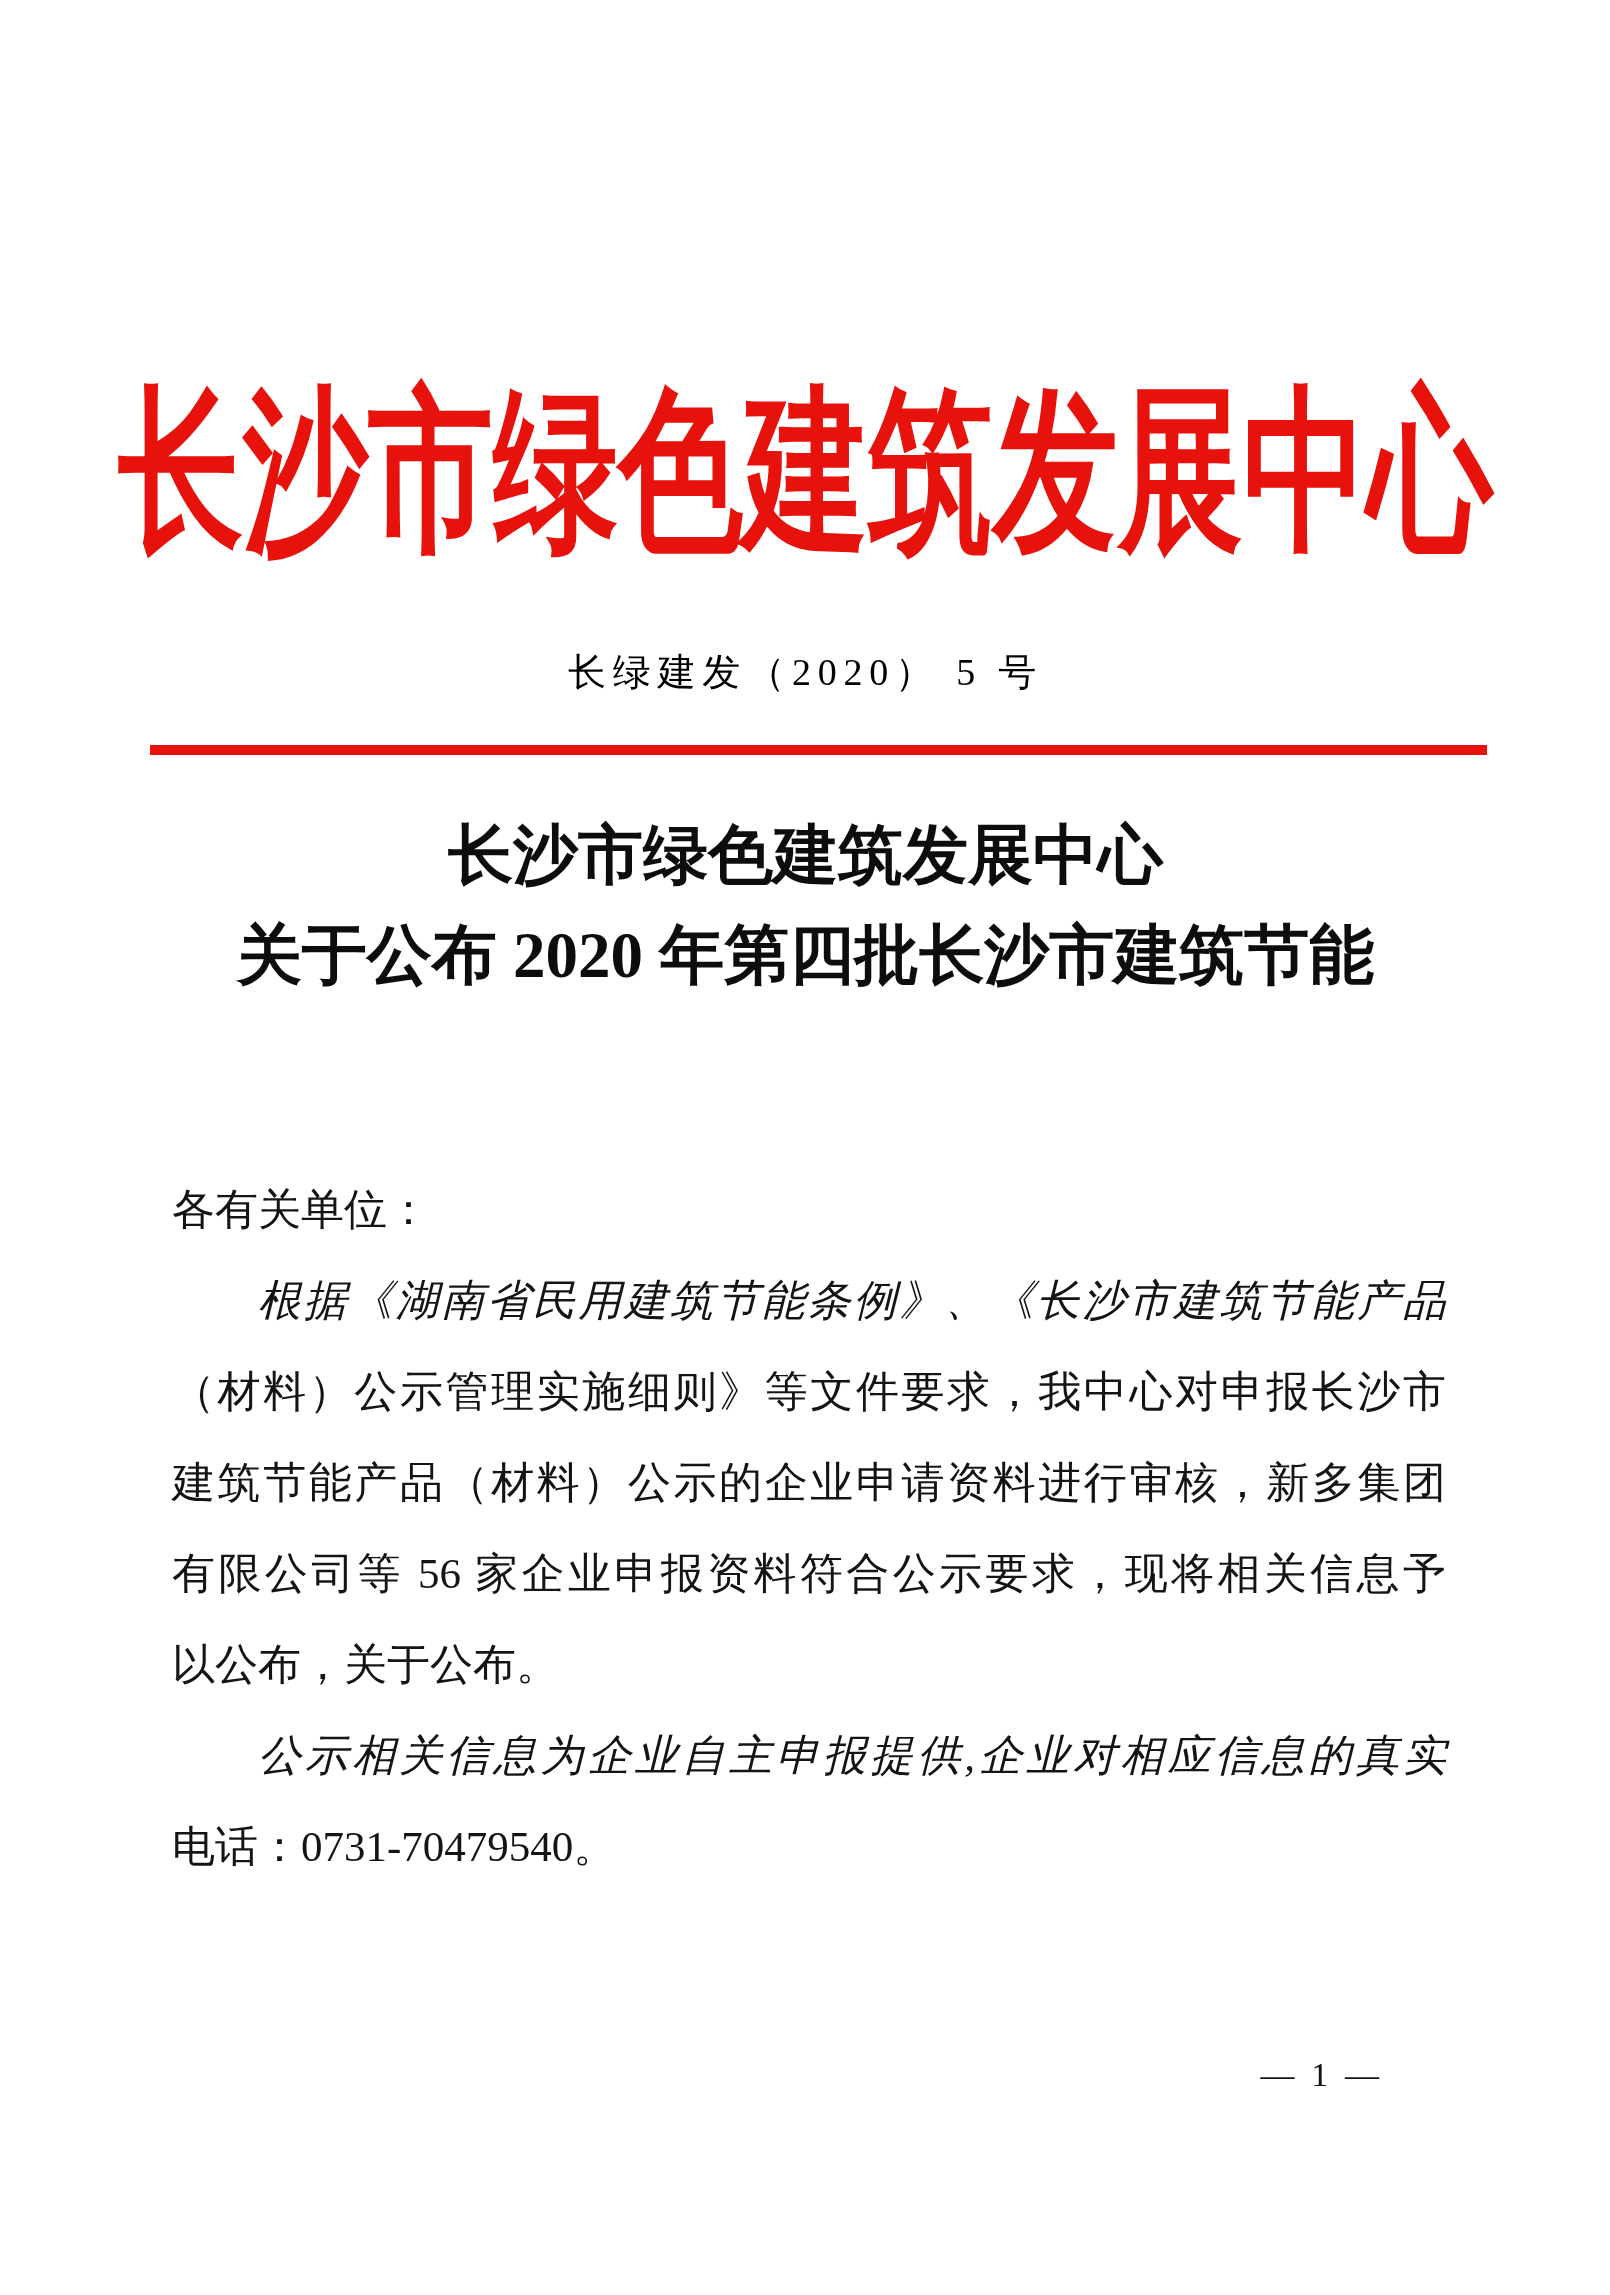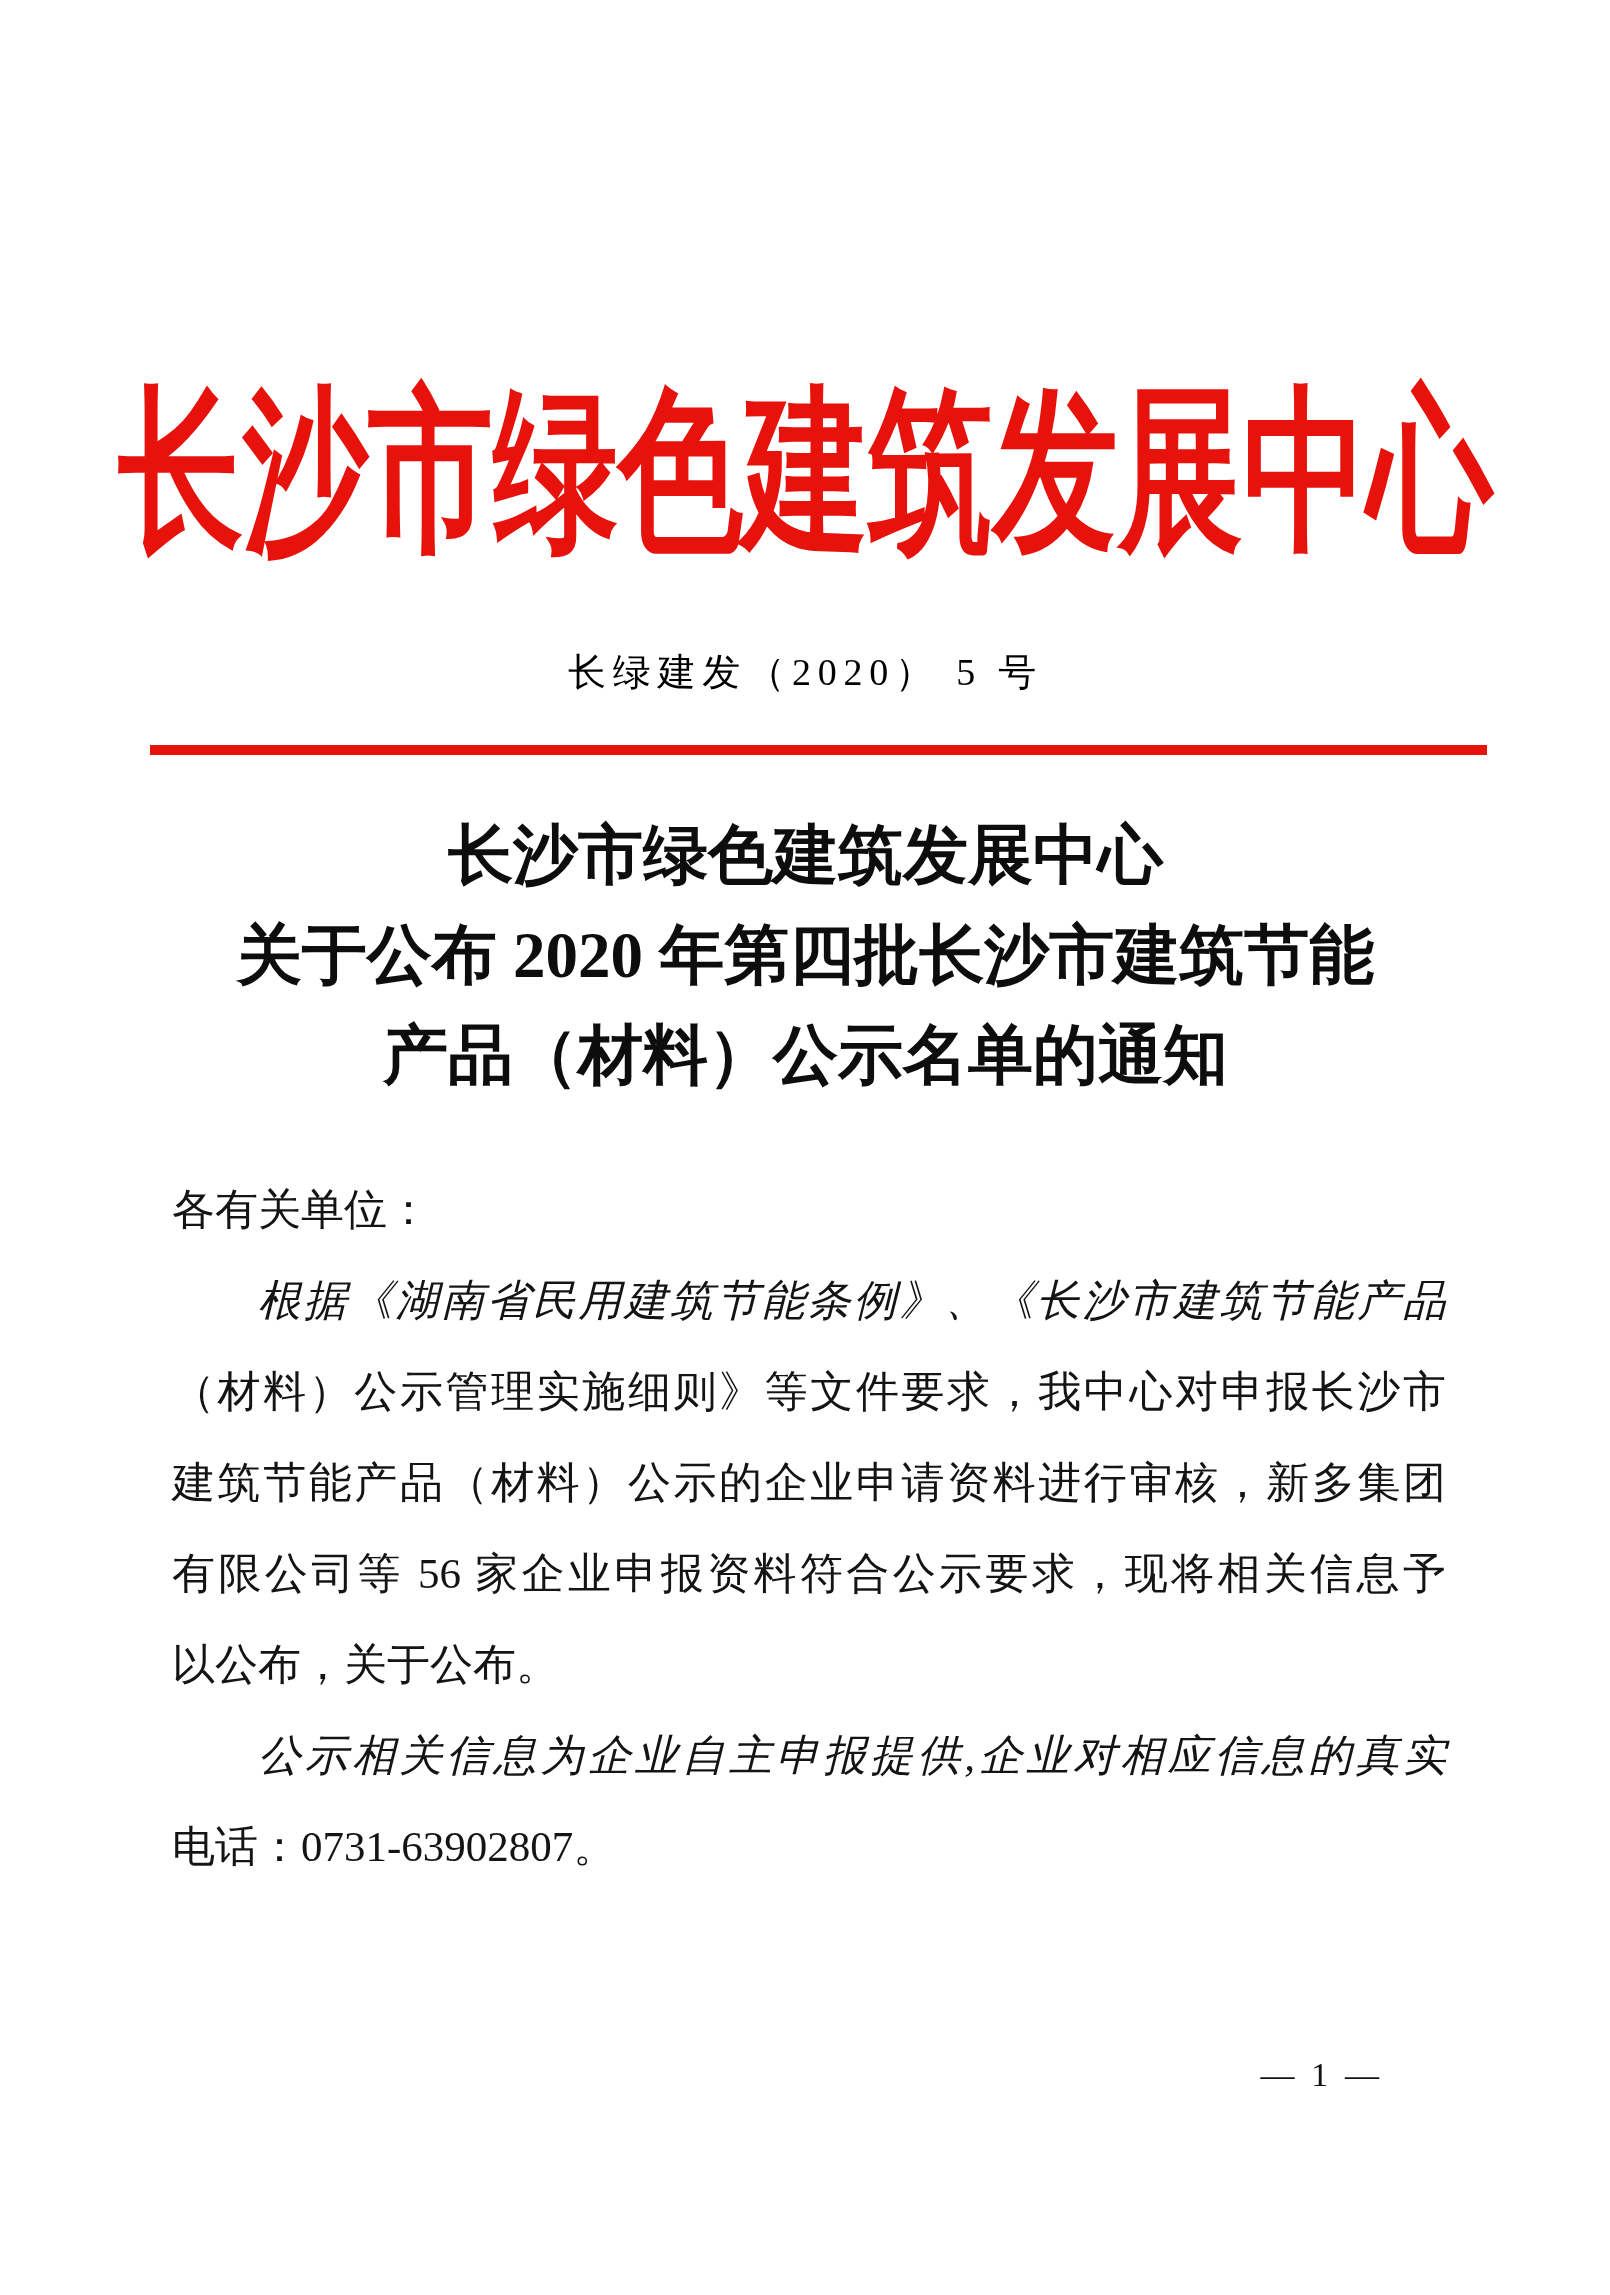--- a/index.html
+++ b/index.html
@@ -99,32 +99,31 @@
     <span class="stretch">长沙市绿色建筑发展中心</span>
   </div>
 
   <div class="doc-number">长绿建发（2020） 5 号</div>
 
   <div class="red-rule"></div>
 
   <div class="doc-title">
     <div>长沙市绿色建筑发展中心</div>
     <div>关于公布 2020 年第四批长沙市建筑节能</div>
-    <div>产品（材料）公示名单的通知</div>
   </div>
 
   <div class="body-text">
     <div class="line end">各有关单位：</div>
 
     <div class="line fill indent">根据《湖南省民用建筑节能条例》、《长沙市建筑节能产品</div>
     <div class="line fill">（材料）公示管理实施细则》等文件要求，我中心对申报长沙市</div>
     <div class="line fill">建筑节能产品（材料）公示的企业申请资料进行审核，新多集团</div>
     <div class="line fill">有限公司等 56 家企业申报资料符合公示要求，现将相关信息予</div>
     <div class="line end">以公布，关于公布。</div>
 
     <div class="line fill indent">公示相关信息为企业自主申报提供,企业对相应信息的真实</div>
-    <div class="line end">电话：0731-63902807。</div>
+    <div class="line end">电话：0731-70479540。</div>
   </div>
 
   <div class="page-number">— 1 —</div>
 
 </div>
 
 
 </body></html>

